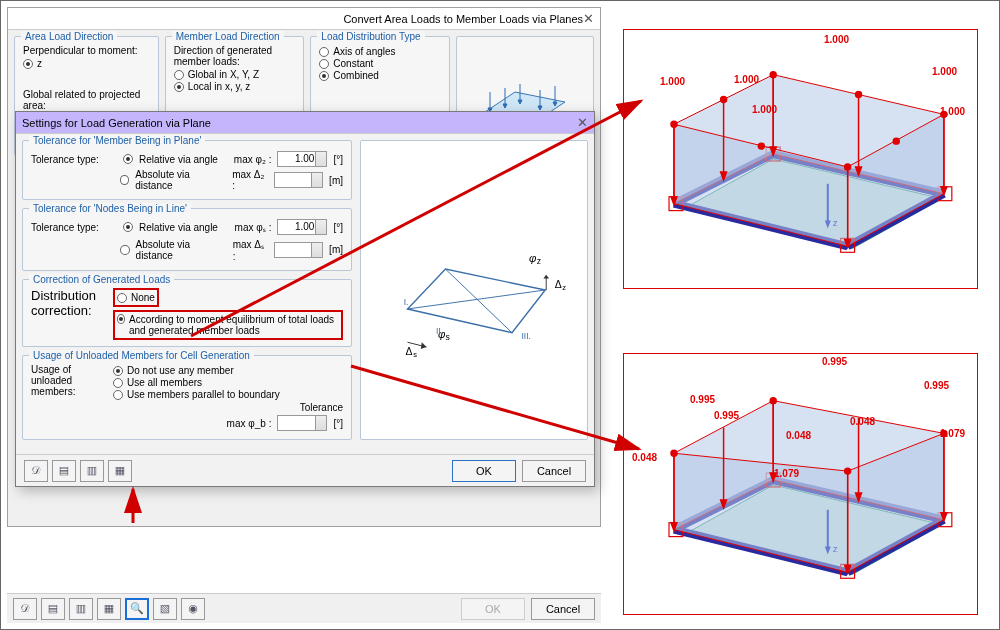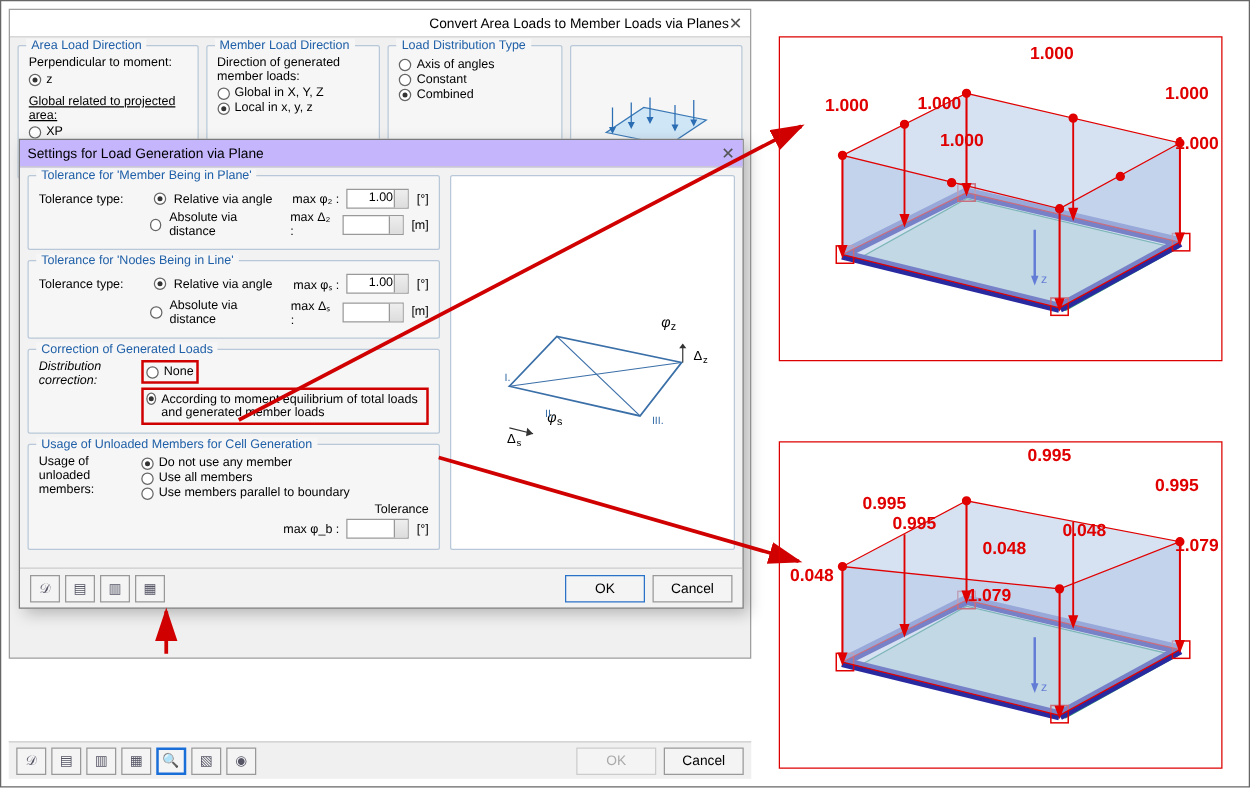--- a/index.html
+++ b/index.html
@@ -72,21 +72,21 @@
     display:flex; align-items:center; padding:0 8px; border-top:1px solid #ccc;
   }
 
   
   .diagram-box {
     position:absolute; border:1px solid #d00;
   }
   .diag-top { left: 622px; top: 28px; width: 355px; height: 260px; }
   .diag-bot { left: 622px; top: 352px; width: 355px; height: 262px; }
 
-  .red-label { position:absolute; color:#e00000; font-size:14px; font-weight:bold; }
+  .red-label { position:absolute; color:#e00000; font-size:10px; font-weight:bold; }
 
   
   .arrow-svg { position:absolute; pointer-events:none; }
 
   .beam-svg { width: 100%; height: 100%; }
 
   
   .preview-svg { width: 120px; height: 70px; }
 
 </style>
@@ -99,21 +99,21 @@
     <span class="close-x">✕</span>
   </div>
   <div class="parent-body">
     <div class="group col1">
       <div class="group-title">Area Load Direction</div>
       <div style="font-size:10px; margin-bottom:2px;">Perpendicular to moment:</div>
       <div class="radio-row">
           <span class="radio-dot sel"></span>
           <span>z</span>
         </div>
-      <div style="font-size:10px; margin:7px 0 2px;text-decoration:underline;">Global related to projected area:</div>
+      <div style="font-size:10px; margin:20px 0 2px;">Global related to projected area:</div>
       <div class="radio-row">
           <span class="radio-dot"></span>
           <span>XP</span>
         </div>
       <div class="radio-row">
           <span class="radio-dot"></span>
           <span>YP</span>
         </div>
       <div class="radio-row">
           <span class="radio-dot"></span>
@@ -224,21 +224,21 @@
             <span>Absolute via distance</span>
           <span style="margin-left:auto;">max Δₛ :</span>
           <span class="spinner"></span>
           <span class="unit">[m]</span>
         </div>
       </div>
 
       <div class="group">
         <div class="group-title">Correction of Generated Loads</div>
         <div style="display:flex; gap:8px;">
-          <div style="width:74px; font-size:10px;font-style:italic;">Distribution correction:</div>
+          <div style="width:74px; font-size:13px;">Distribution correction:</div>
           <div style="flex:1;">
             <div class="red-box" style="display:inline-block; margin-bottom:3px;">
               <span class="radio-row">
                   <span class="radio-dot"></span>
                   <span>None</span>
                 </span>
             </div><br>
             <div class="red-box" style="display:inline-block;">
               <div class="radio-row" style="align-items:flex-start;">
                 <span class="radio-dot sel"></span>

